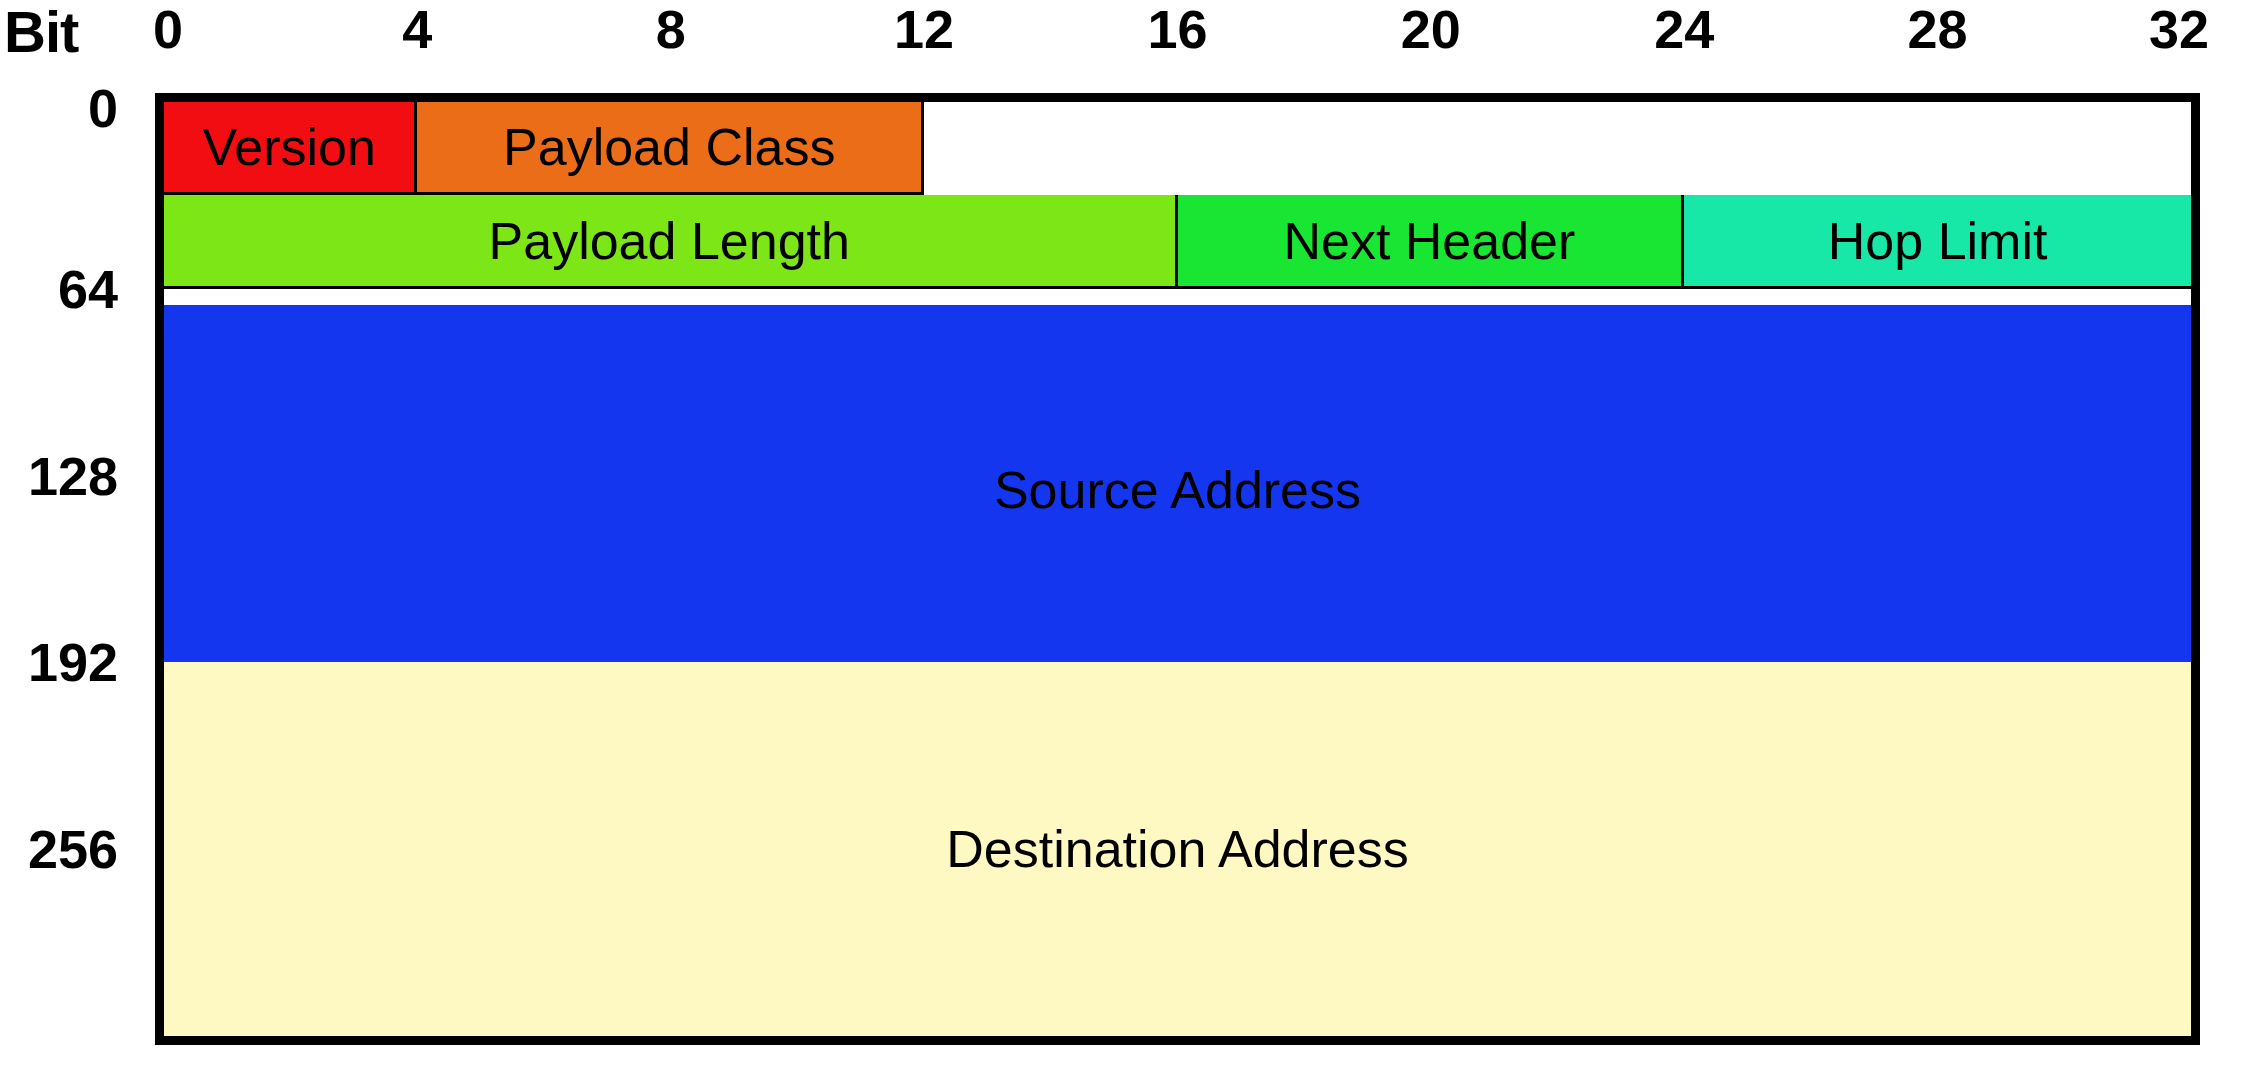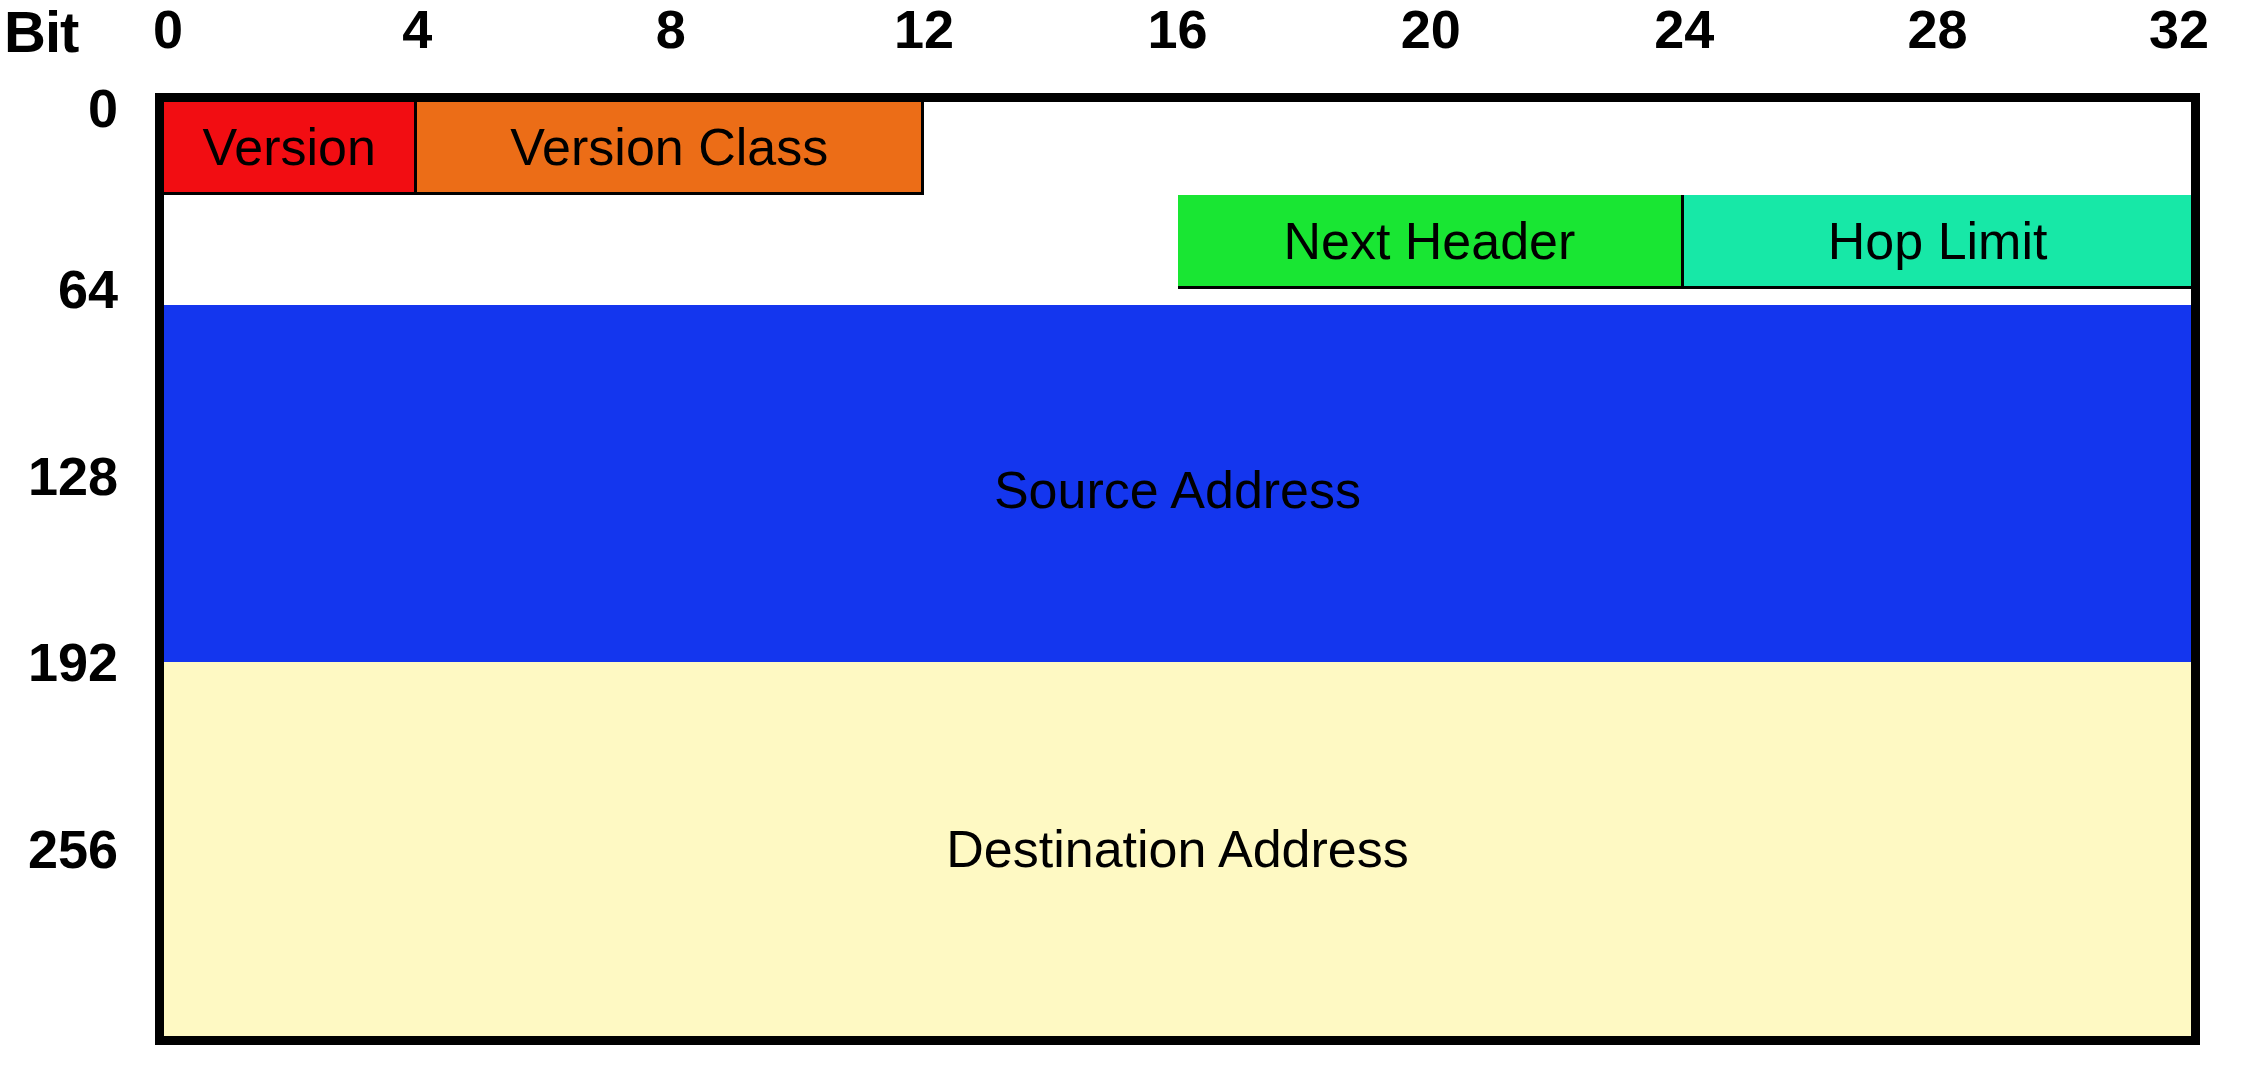--- a/index.html
+++ b/index.html
@@ -121,21 +121,24 @@
       <span class="row-tick" style="top: 662.4px;">192</span>
       <span class="row-tick" style="top: 849.2px;">256</span>
     </div>
 
   <div id="header-table">
     <div id="table-inner">
         <div class="field sep-right sep-bottom" style="left: 0px; top: 0px; width: 253.375px; height: 93.4px; background: rgb(242, 13, 18);">
           <span class="field-label">Version</span>
         </div>
         <div class="field sep-right sep-bottom" style="left: 253.375px; top: 0px; width: 506.75px; height: 93.4px; background: rgb(236, 109, 23);">
-          <span class="field-label">Version Class</span>
+          <span class="field-label">Payload Class</span>
+        </div>
+        <div class="field sep-right sep-bottom" style="left: 0px; top: 93.4px; width: 1013.5px; height: 93.4px; background: rgb(125, 230, 23);">
+          <span class="field-label">Payload Length</span>
         </div>
         <div class="field sep-right sep-bottom" style="left: 1013.5px; top: 93.4px; width: 506.75px; height: 93.4px; background: rgb(25, 230, 51);">
           <span class="field-label">Next Header</span>
         </div>
         <div class="field sep-bottom" style="left: 1520.25px; top: 93.4px; width: 506.75px; height: 93.4px; background: rgb(23, 232, 167);">
           <span class="field-label">Hop Limit</span>
         </div>
         <div class="field sep-bottom" style="left: 0px; top: 186.8px; width: 2027px; height: 373.6px; background: rgb(20, 54, 238); margin-top: 16px;">
           <span class="field-label">Source Address</span>
         </div>

